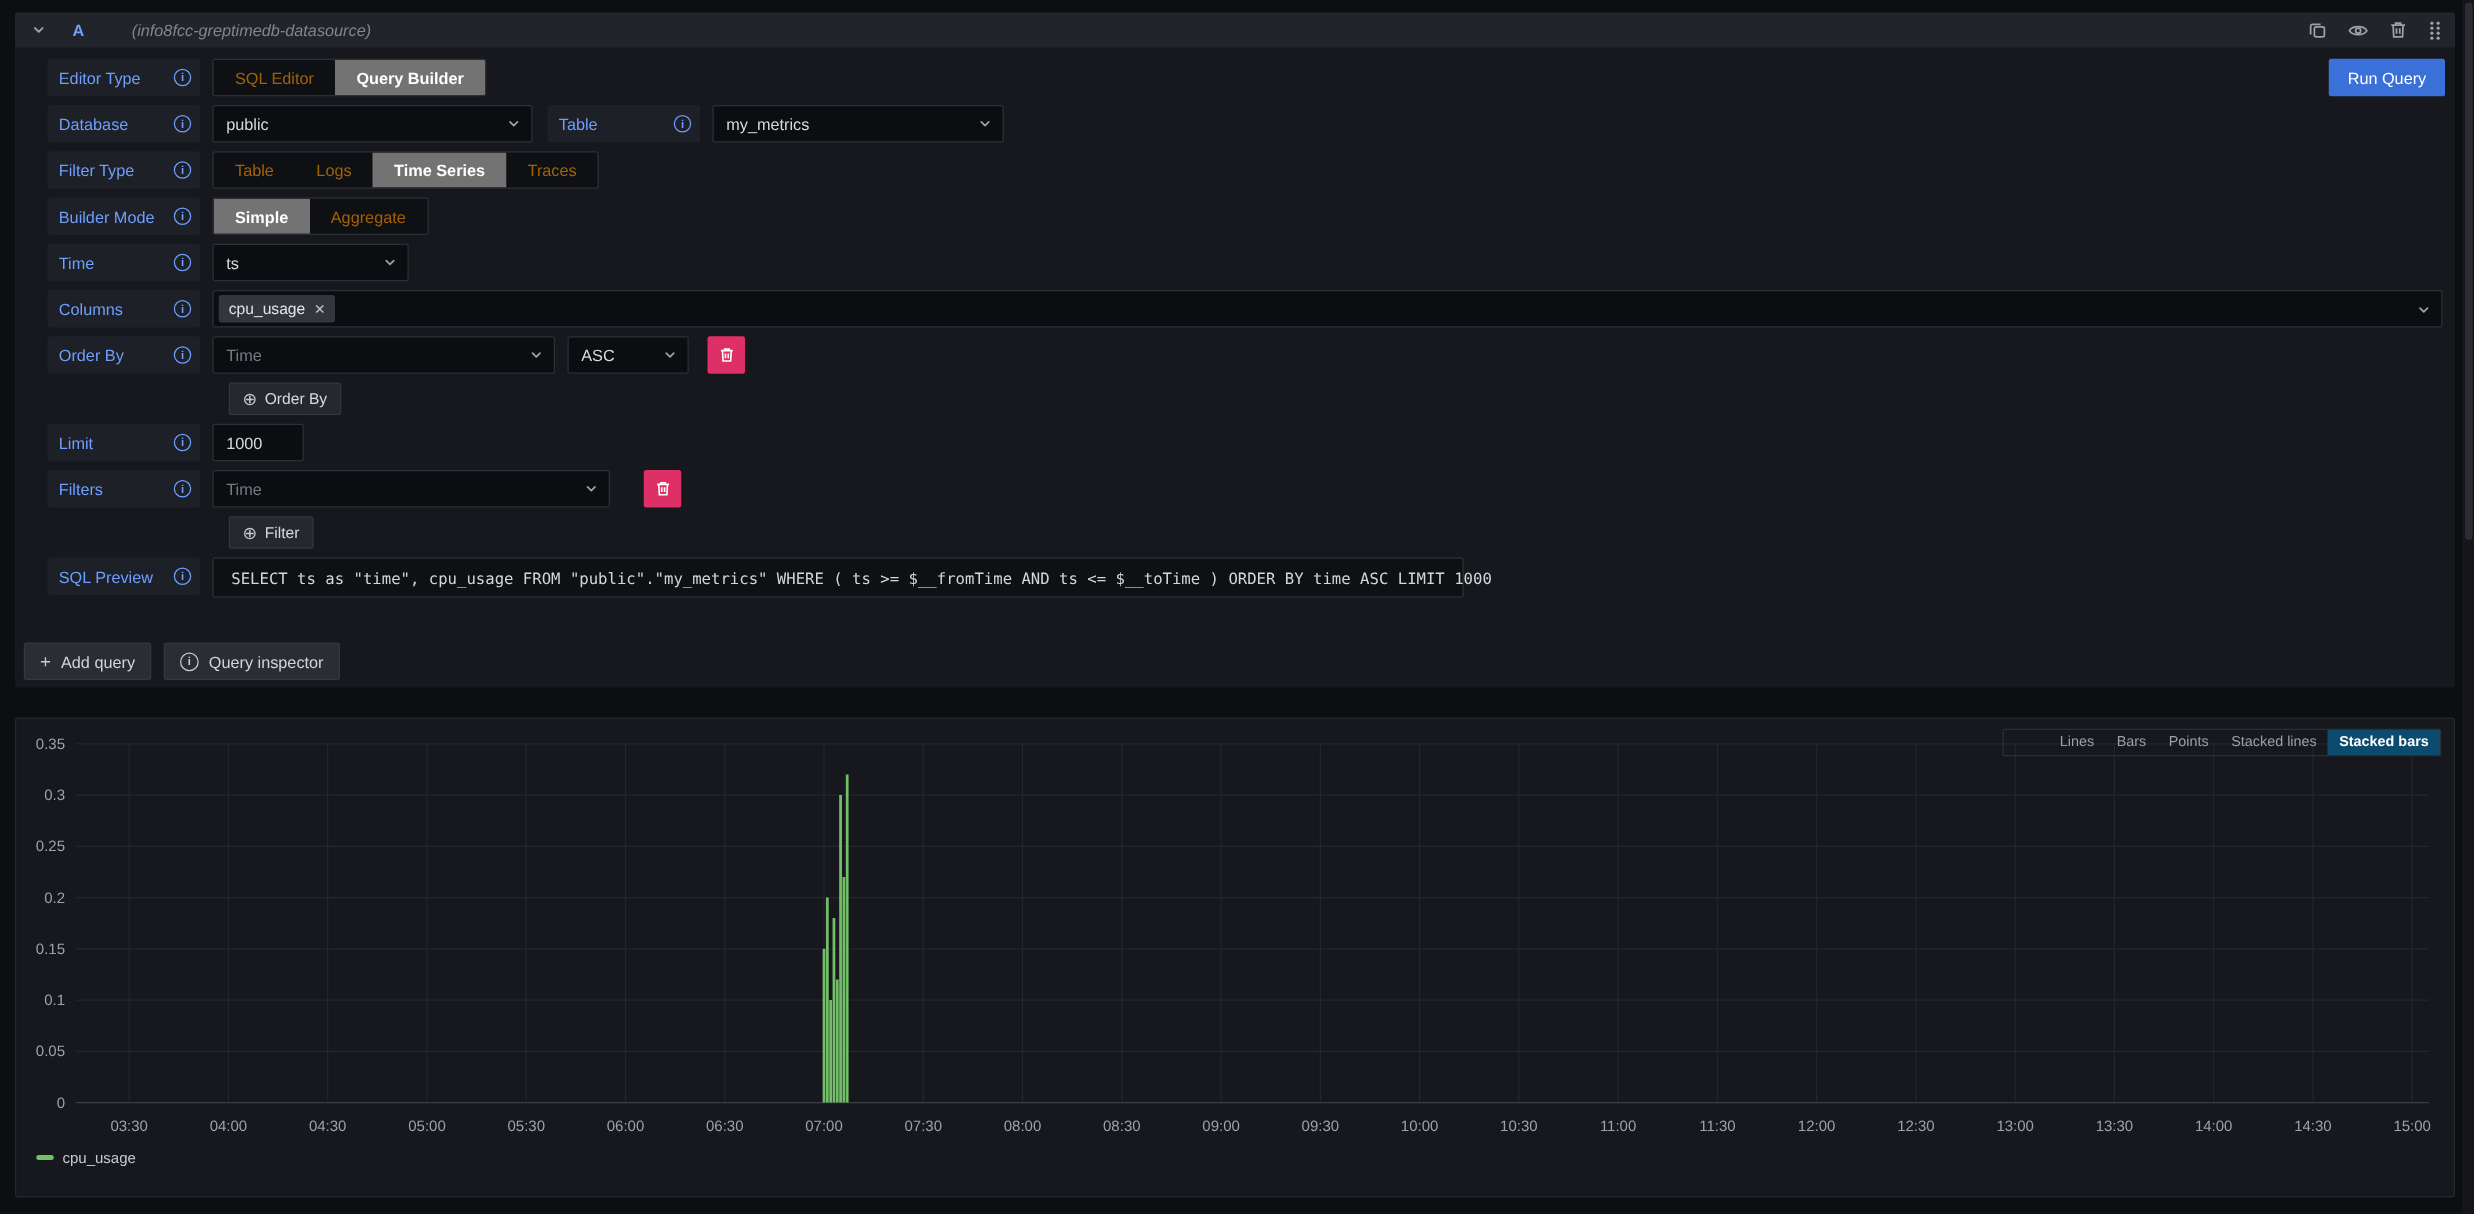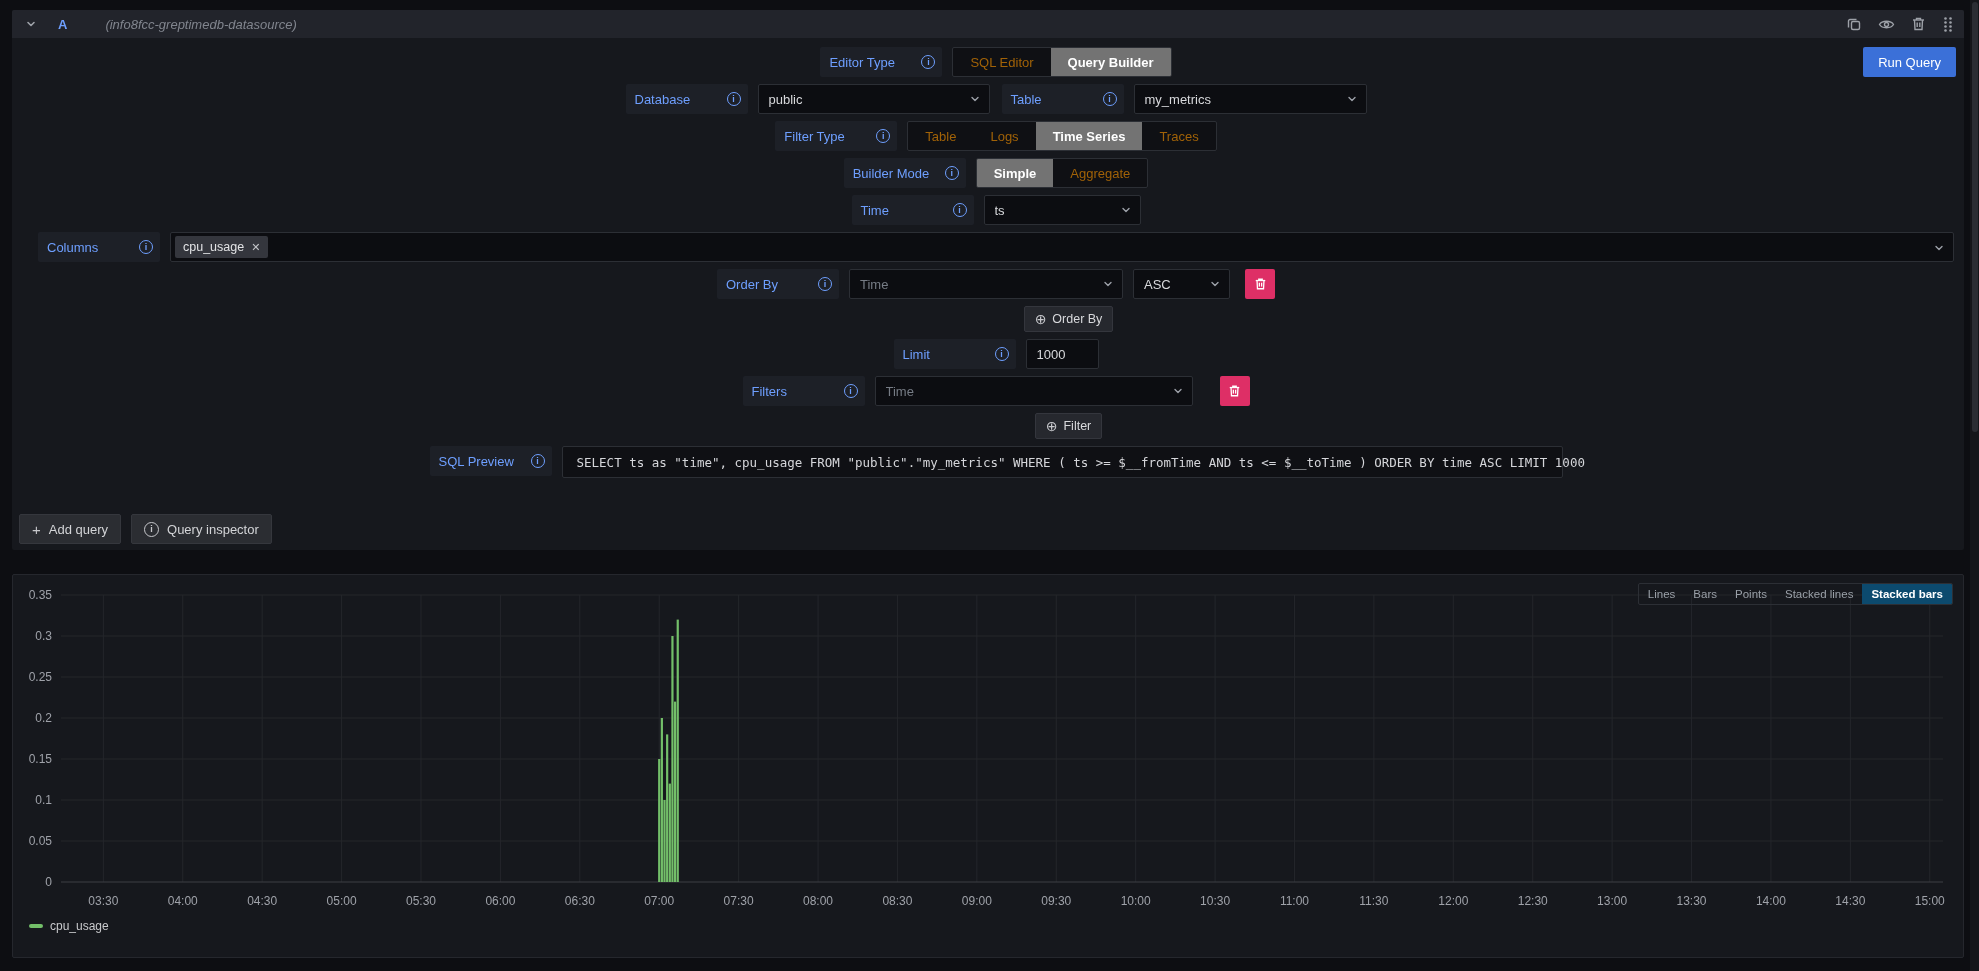--- a/index.html
+++ b/index.html
@@ -24,21 +24,21 @@
   .qheader .chev { color:#9da1a8; display:flex; }
   .refid { color:#6e9fff; font-weight:700; font-size:13px; margin-left:10px; }
   .dsname { color:#81858e; font-style:italic; font-size:13px; margin-left:28px; }
   .spacer { flex:1; }
   .hicons { display:flex; align-items:center; gap:16px; color:#9da1a8; }
   .hicon { display:flex; cursor:pointer; }
 
   .rows {
     padding:9px 10px 0 26px; display:flex; flex-direction:column; gap:7px;
   }
-  .row { display:flex; align-items:stretch; gap:10px; height:30px;justify-content:center; }
+  .row { display:flex; align-items:stretch; gap:10px; height:30px; }
   .row.sub { height:26px; }
 
   .lbl {
     width:122px; min-width:122px; background:#1d2027; border-radius:2px;
     display:flex; align-items:center; justify-content:space-between;
     padding:0 7px 0 9px; color:#6e9fff; font-size:13px; font-weight:500;
   }
   .info {
     width:14px; height:14px; border:1.4px solid #6e9fff; border-radius:50%;
     font-size:9px; font-weight:700; color:#6e9fff;
@@ -113,21 +113,21 @@
 
   
   .gcard {
     margin-top:24px; width:1952px; height:384px; background:#16181d;
     border:1px solid #25272d; border-radius:2px; position:relative;
     padding:8px 8px 0 8px;
   }
   .gtitle { font-size:14px; font-weight:500; color:#dadbdd; padding-left:6px; height:26px; }
   .modes {
     position:absolute; top:8px; right:10px; display:flex;
-    border:1px solid #2c2f35; border-radius:2px; overflow:hidden; height:22px;
+    border:1px solid #2c2f35; border-radius:2px; overflow:hidden; height:22px;padding-left:36px;
   }
   .mode-opt {
     background:transparent; border:0; color:#9aa0a8; font-size:11.5px;
     font-family:inherit; padding:0 9px; cursor:pointer; display:flex; align-items:center;
   }
   .mode-opt.active { background:#0c4a6e; color:#fff; font-weight:600; }
 
   .tick { fill:#9fa2a9; font-size:12px; font-family:"Liberation Sans", sans-serif; }
   .legend { display:flex; align-items:center; gap:7px; padding:4px 0 0 8px; cursor:pointer; width:max-content; }
   .legend .swatch { width:14px; height:4px; border-radius:2px; }
@@ -205,21 +205,21 @@
           <button class="seg-opt">SQL Editor</button>
           <button class="seg-opt active">Query Builder</button>
         </div>
       </div>
 
       <div class="row">
         <div class="lbl">
           <span>Database</span>
           <span class="info">i</span>
         </div>
-        <div class="select" style="width:232px">
+        <div class="select" style="width:256px">
           <span class="sel-val">public</span>
           <span class="chev">
               <svg width="12" height="12" viewBox="0 0 12 12">
                 <polyline points="3,4.5 6,7.5 9,4.5" fill="none" stroke="currentColor" stroke-width="1.4" stroke-linecap="round" stroke-linejoin="round"></polyline>
               </svg>
             </span>
         </div>
         <div class="lbl" style="margin-left:2px">
           <span>Table</span>
           <span class="info">i</span>

